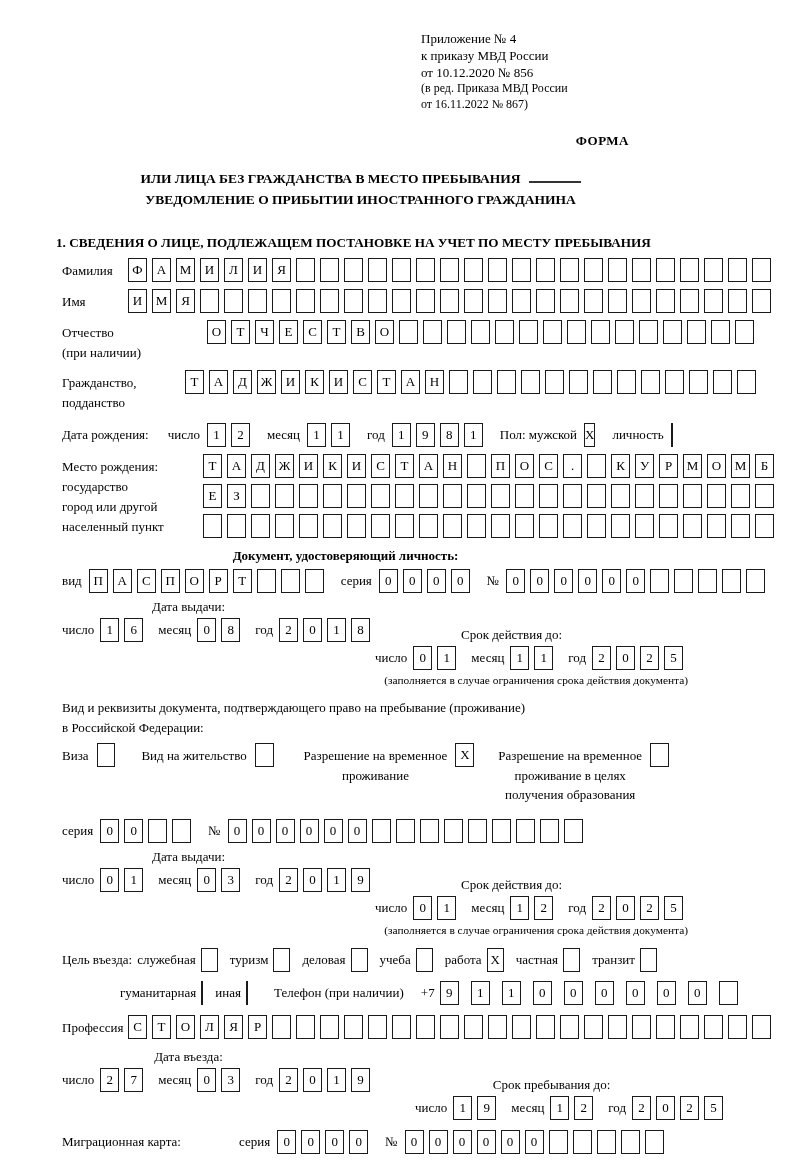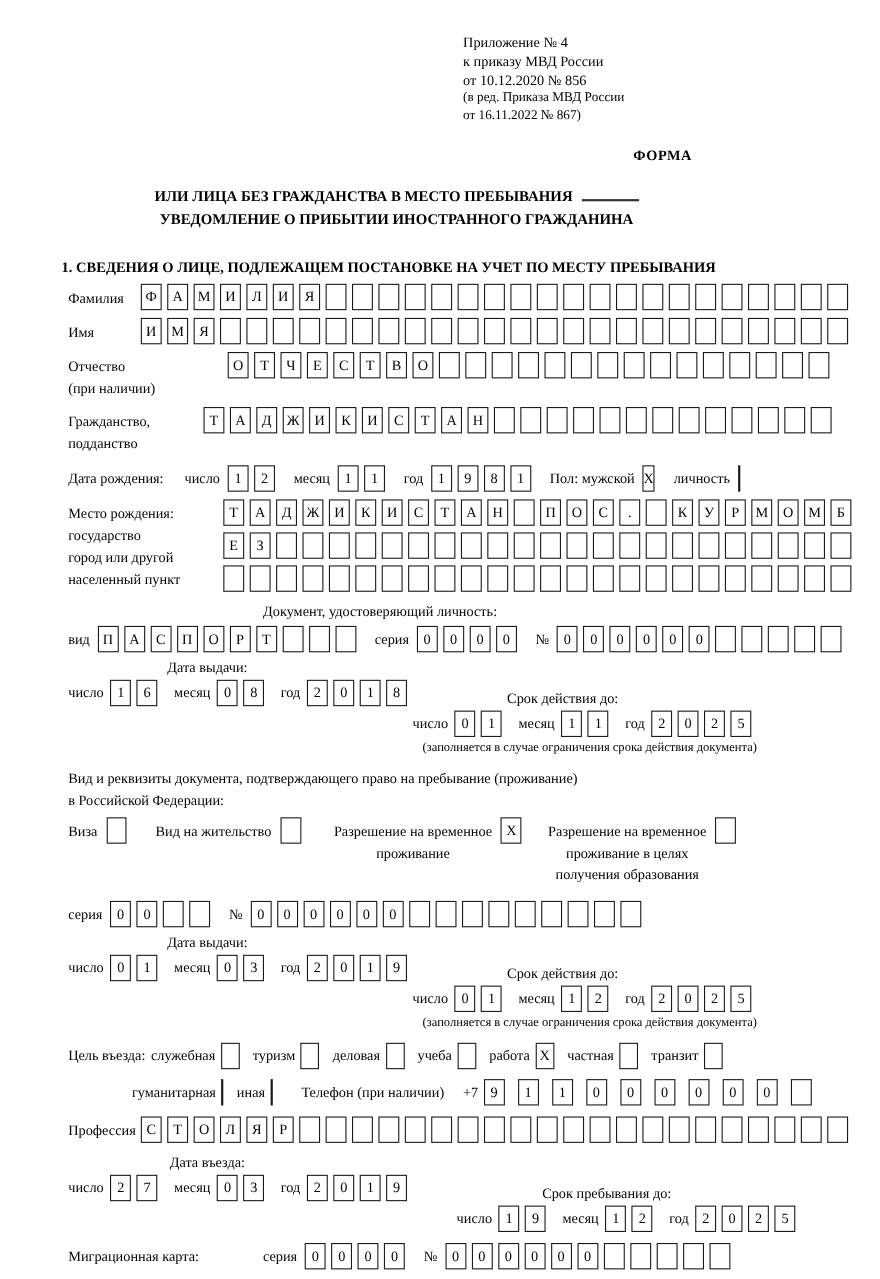--- a/index.html
+++ b/index.html
@@ -29,21 +29,21 @@
   
   .frow{display:flex;align-items:flex-start;margin-top:7px;}
   .flabel{flex:0 0 auto;padding-top:3px;line-height:1.55;}
   .ml{white-space:pre-line;}
   .w66{width:66px;} .w123{width:123px;} .w141{width:141px;} .w145{width:145px;} .w121{width:121px;}
 
   
   .irow{display:flex;align-items:center;margin-top:9px;white-space:nowrap;}
   .irow .t{margin-right:7px;} .irow .t2{margin:0 7px 0 12px;}
 
-  .center-bold{font-weight:normal;text-align:center;margin:10px 40px 0 0;}
+  .center-bold{font-weight:bold;text-align:center;margin:10px 40px 0 0;}
 
   .two-col{display:flex;margin-top:6px;align-items:flex-start;}
   .col-l{width:352px;} .col-r{flex:1;}
   .col-head{text-align:center;margin-bottom:3px;}
   .col-l .col-head{padding-right:60px;}
   .col-r .col-head{padding-right:40px;margin-top:28px;}
   .dates{display:flex;align-items:center;white-space:nowrap;}
   .dates .t{margin-right:6px;} .dates .t2{margin:0 6px 0 10px;}
   .foot{font-size:11.4px;text-align:right;margin-top:4px;white-space:nowrap;}
 

